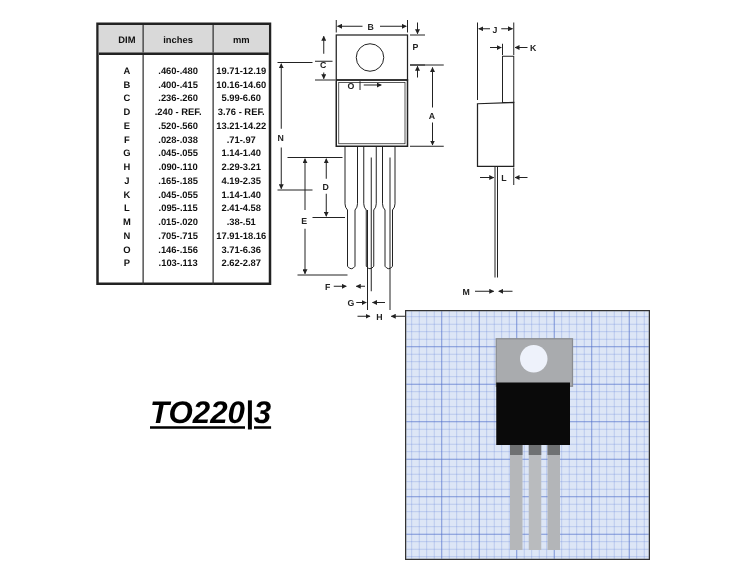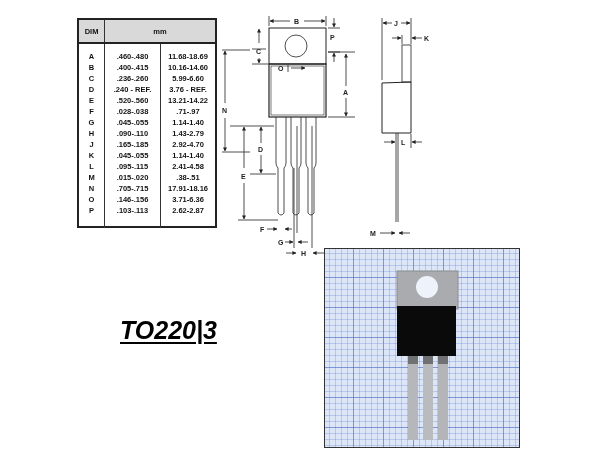--- a/index.html
+++ b/index.html
@@ -1,20 +1,20 @@
 <!DOCTYPE html>
 <html><head>
 <meta charset="utf-8">
 <style>
   html,body{margin:0;padding:0;background:#ffffff;}
   body{width:600px;height:451px;position:relative;overflow:hidden;font-family:"Liberation Sans",sans-serif;}
   .dimtable{position:absolute;left:77px;top:18px;width:140px;height:210px;border:2px solid #222;box-sizing:border-box;border-collapse:collapse;font-family:"Liberation Sans",sans-serif;}
   .dimtable .hdr{display:flex;height:22px;background:#d9d9d9;border-bottom:2px solid #222;}
   .dimtable .hdr div{display:flex;align-items:center;justify-content:center;font-size:7.5px;font-weight:bold;color:#111;}
-  .c1{width:25px;border-right:1px solid #333;}
+  .c1{width:25px;border-right:1px solid #333;margin-left:10px;}
   .c2{width:55px;border-right:1px solid #333;}
   .c3{flex:1;}
   .dimtable .body{display:flex;height:184px;}
   .dimtable .col{display:flex;flex-direction:column;padding-top:7px;}
   .dimtable .col div{height:11px;line-height:11px;font-size:7.5px;color:#111;text-align:center;font-weight:bold;}
   .dimtable .col.c2 div, .dimtable .col.c3 div{font-weight:bold;}
   .diagram{position:absolute;left:220px;top:8px;width:240px;height:250px;}
   .title{position:absolute;left:120px;top:316px;font-size:25px;font-weight:bold;font-style:italic;color:#000;text-decoration:underline;text-decoration-thickness:2px;text-underline-offset:3px;font-family:"Liberation Sans",sans-serif;letter-spacing:0px;text-align:right;}
   .photo{position:absolute;left:324px;top:248px;width:196px;height:200px;border:1px solid #333;box-sizing:border-box;overflow:hidden;background-color:#dde6f6;
     background-image:
@@ -25,20 +25,21 @@
     background-size:30px 30px,30px 30px,6px 6px,6px 6px;
     background-position:-2px -2px,-2px -2px,-2px -2px,-2px -2px;}
   .photo svg{position:absolute;left:0;top:0;}
 </style>
 </head>
 <body>
 
 <div class="dimtable">
   <div class="hdr">
     <div class="c1">DIM</div>
+    <div class="c2">inches</div>
     <div class="c3">mm</div>
   </div>
   <div class="body">
     <div class="col c1" id="col-dim">
         <div>A</div>
         <div>B</div>
         <div>C</div>
         <div>D</div>
         <div>E</div>
         <div>F</div>
@@ -63,29 +64,29 @@
         <div>.090-.110</div>
         <div>.165-.185</div>
         <div>.045-.055</div>
         <div>.095-.115</div>
         <div>.015-.020</div>
         <div>.705-.715</div>
         <div>.146-.156</div>
         <div>.103-.113</div>
       </div>
     <div class="col c3" id="col-mm">
-        <div>11.68-18.69</div>
+        <div>19.71-12.19</div>
         <div>10.16-14.60</div>
         <div>5.99-6.60</div>
         <div>3.76 - REF.</div>
         <div>13.21-14.22</div>
         <div>.71-.97</div>
         <div>1.14-1.40</div>
-        <div>1.43-2.79</div>
-        <div>2.92-4.70</div>
+        <div>2.29-3.21</div>
+        <div>4.19-2.35</div>
         <div>1.14-1.40</div>
         <div>2.41-4.58</div>
         <div>.38-.51</div>
         <div>17.91-18.16</div>
         <div>3.71-6.36</div>
         <div>2.62-2.87</div>
       </div>
   </div>
 </div>
 

